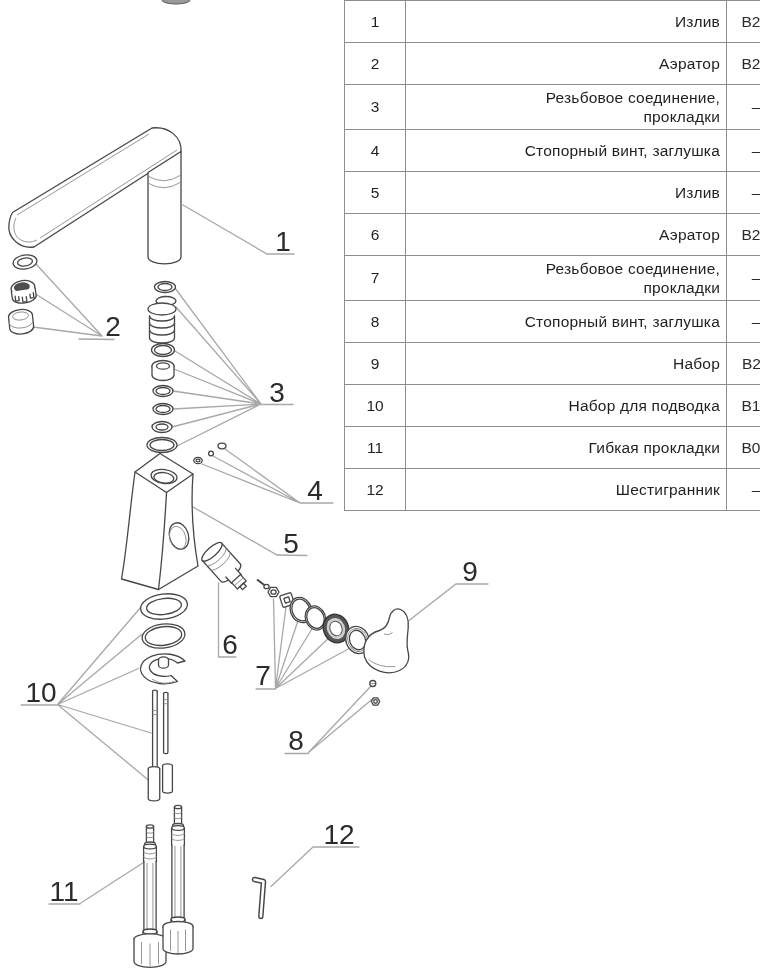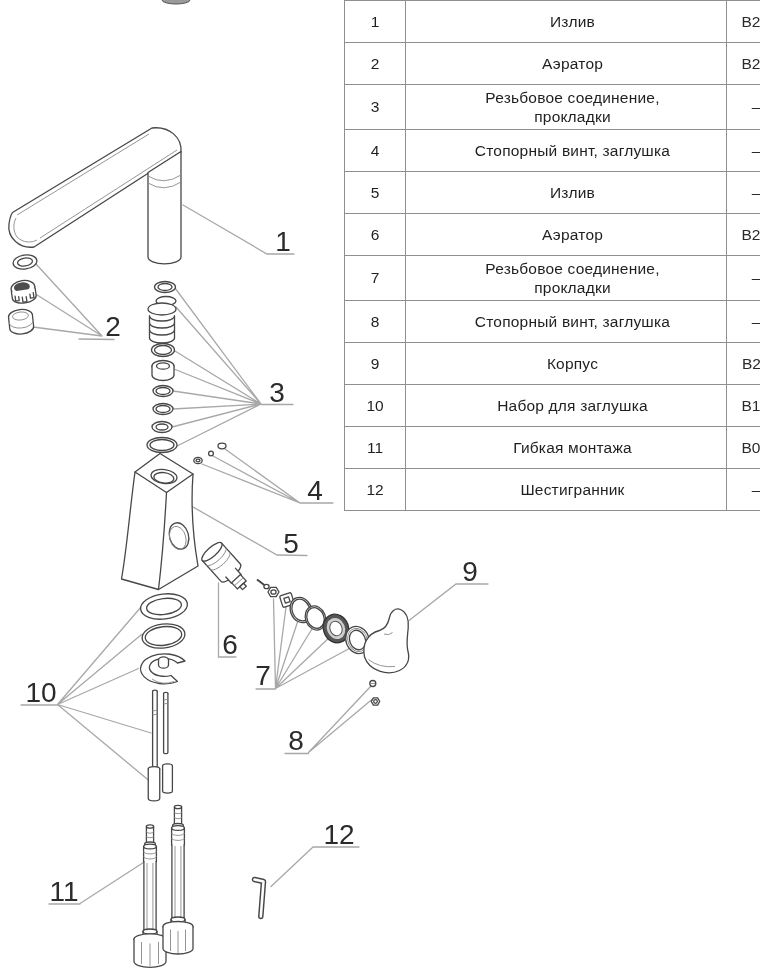--- a/index.html
+++ b/index.html
@@ -17,21 +17,21 @@
   table.parts {
     position:absolute; top:0; left:344px; width:416px;
     border-collapse:collapse; table-layout:fixed; color:#1f1f1f;
   }
   table.parts td {
     border:1.5px solid #8f8f8f; font-size:15.5px; vertical-align:middle;
     overflow:hidden;
   }
   table.parts tr { height:42px; }
   td.c-num  { width:58px;  text-align:center; }
-  td.c-name { width:295px; text-align:center; padding:3px 6px 3px 19px;
+  td.c-name { width:295px; text-align:right; padding:3px 6px 3px 19px;
               line-height:19px; white-space:pre-line; letter-spacing:0.2px; }
   td.c-code { width:63px;  text-align:center; border-right:none; color:#2a2a2a; }
 </style>
 </head>
 <body>
 
 <svg class="diagram" width="760" height="968" viewBox="0 0 760 968">
 
   <g>
 
@@ -305,31 +305,31 @@
 прокладки</td>
       <td class="c-code">—</td>
     </tr>
     <tr>
       <td class="c-num">8</td>
       <td class="c-name">Стопорный винт, заглушка</td>
       <td class="c-code">—</td>
     </tr>
     <tr>
       <td class="c-num">9</td>
-      <td class="c-name">Корпус</td>
+      <td class="c-name">Набор</td>
       <td class="c-code">B211</td>
     </tr>
     <tr>
       <td class="c-num">10</td>
-      <td class="c-name">Набор для заглушка</td>
+      <td class="c-name">Набор для подводка</td>
       <td class="c-code">B139</td>
     </tr>
     <tr>
       <td class="c-num">11</td>
-      <td class="c-name">Гибкая монтажа</td>
+      <td class="c-name">Гибкая прокладки</td>
       <td class="c-code">B045</td>
     </tr>
     <tr>
       <td class="c-num">12</td>
       <td class="c-name">Шестигранник</td>
       <td class="c-code">—</td>
     </tr>
   </tbody>
 </table>
 

